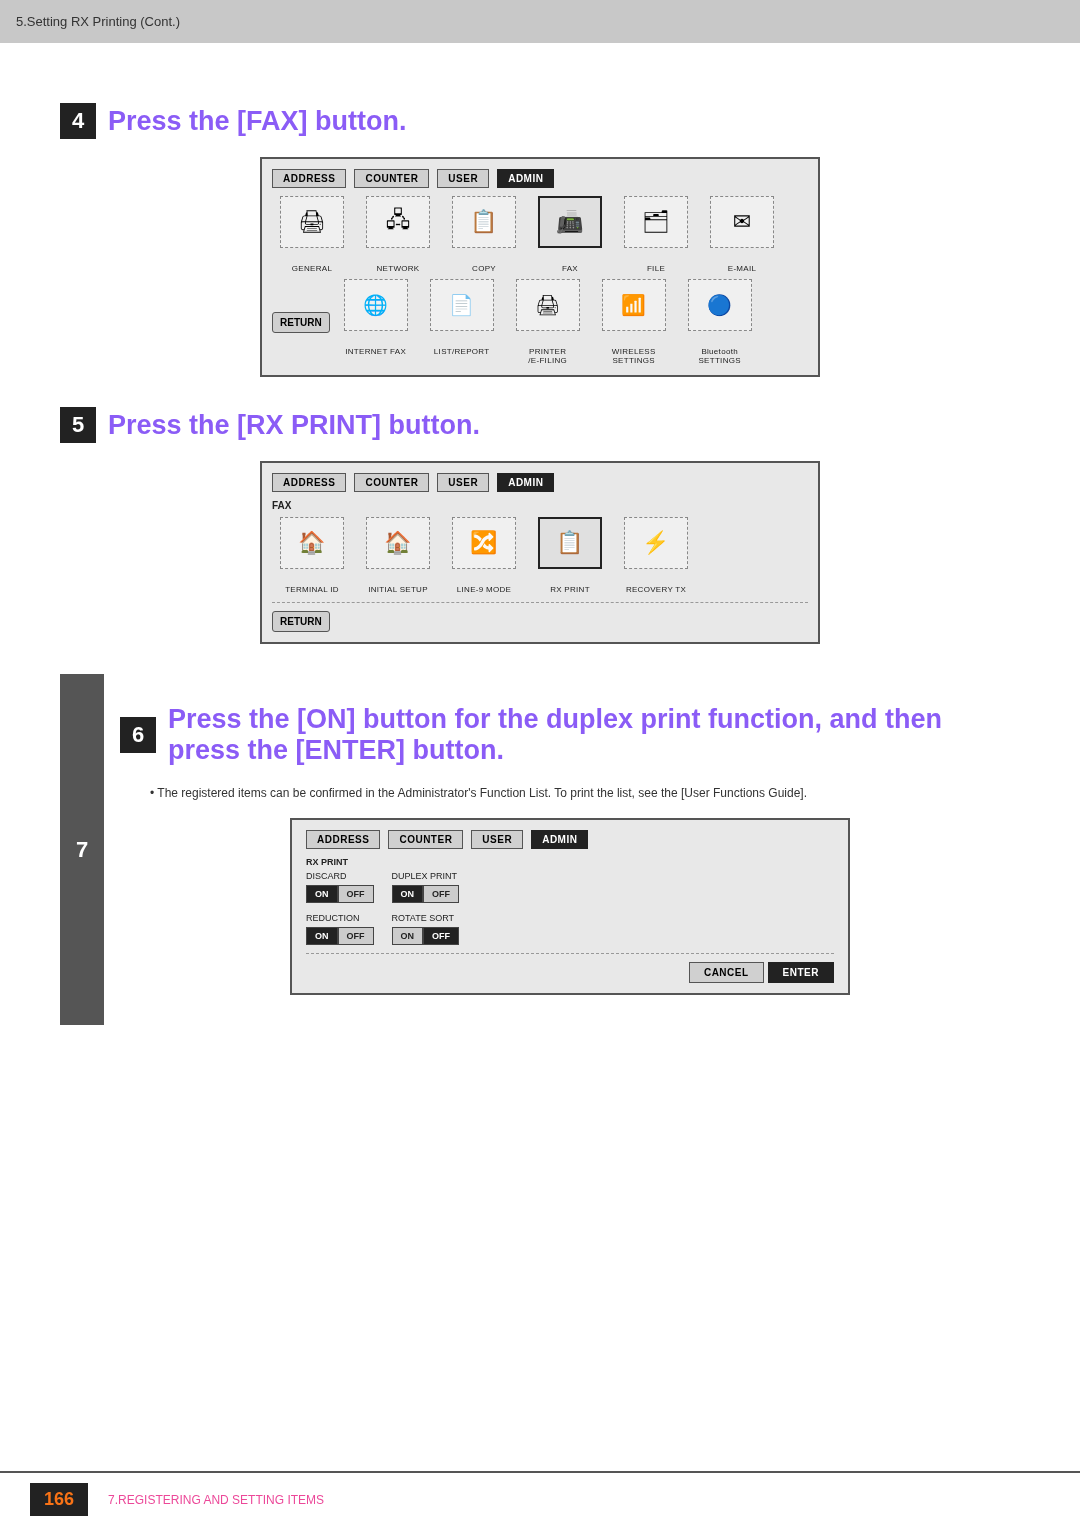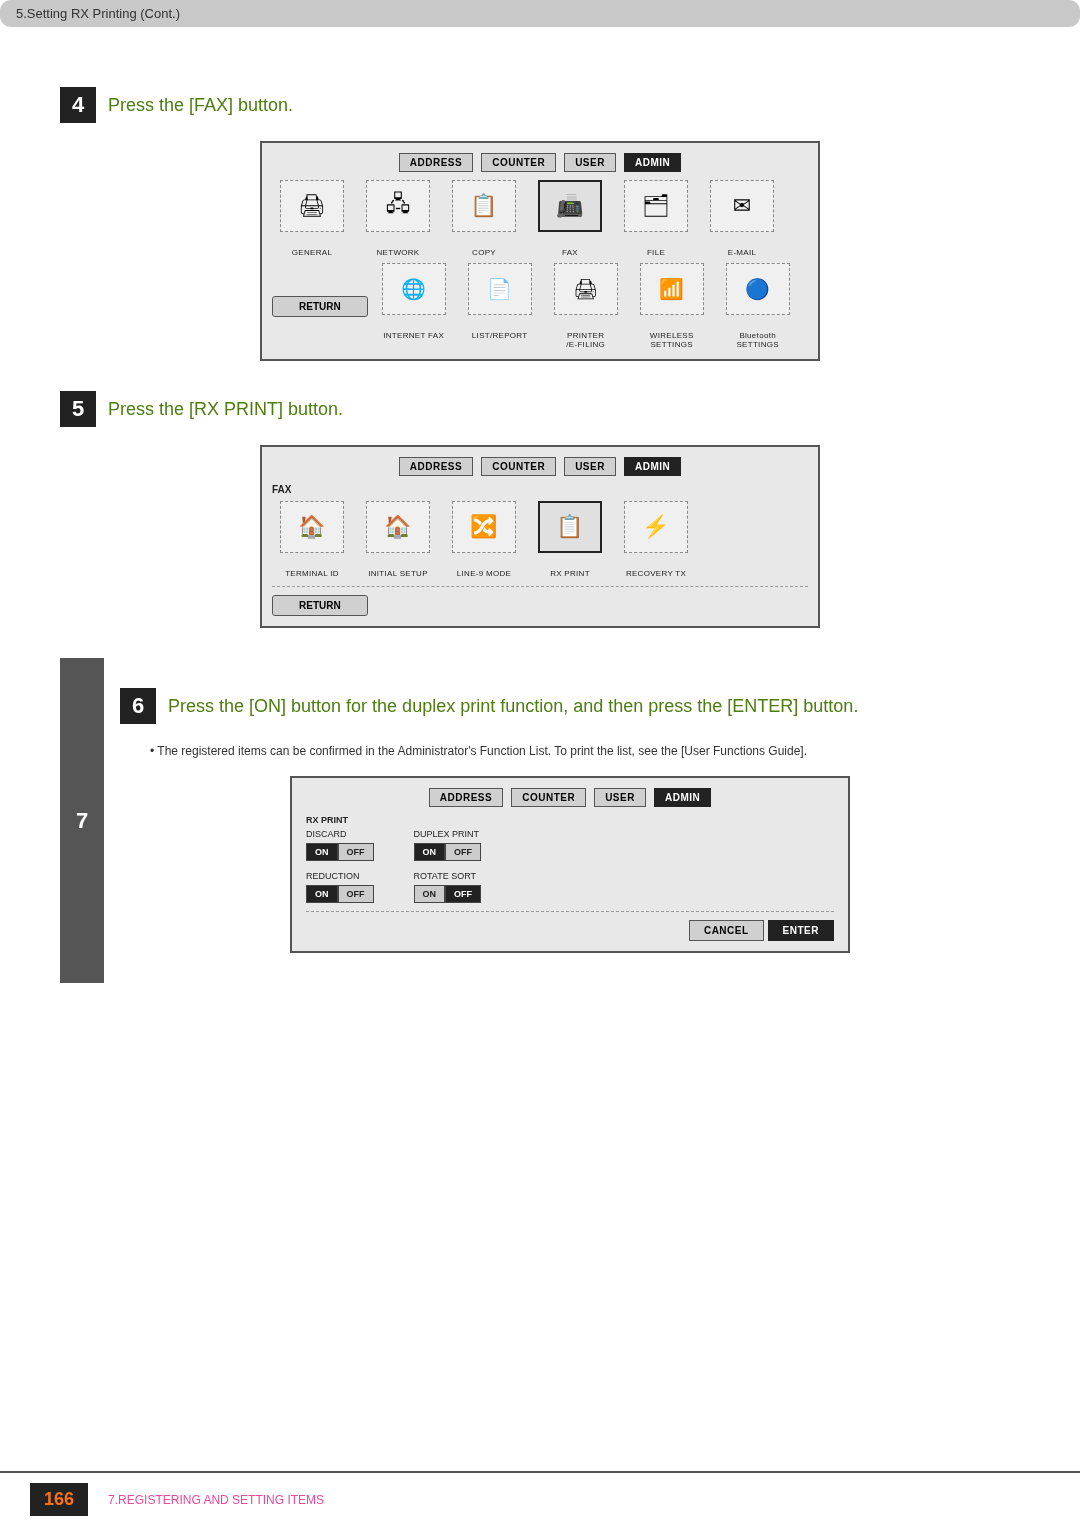--- a/index.html
+++ b/index.html
@@ -8,24 +8,23 @@
       font-family: Arial, sans-serif;
       width: 1080px;
       min-height: 1526px;
       position: relative;
       font-size: 14px;
     }
 
     
     .top-bar {
       background: #c8c8c8;
-      padding: 6px 16px;
+      padding: 14px 16px;
       font-size: 13px;
       color: #333;
-      border-radius: 11px;
     }
 
     
     .main-content {
       padding: 30px 60px 60px 60px;
     }
 
     
     .step-heading {
       display: flex;
@@ -40,41 +39,40 @@
       font-weight: bold;
       width: 36px;
       height: 36px;
       display: flex;
       align-items: center;
       justify-content: center;
       margin-right: 12px;
       flex-shrink: 0;
     }
     .step-title {
-      font-size: 18px;
-      font-weight: normal;
-      color: #4d7c0f;
+      font-size: 27px;
+      font-weight: bold;
+      color: #8b5cf6;
     }
 
     
     .device-panel {
       border: 2px solid #555;
       background: #e8e8e8;
       margin: 0 auto 30px auto;
       width: 560px;
       padding: 10px;
     }
 
     
     .tab-row {
       display: flex;
       align-items: flex-end;
       margin-bottom: 8px;
       gap: 8px;
-      justify-content: center;
     }
     .tab {
       border: 1.5px solid #555;
       background: #d0d0d0;
       font-size: 10px;
       font-weight: bold;
       padding: 3px 10px;
       letter-spacing: 0.5px;
     }
     .tab.active {
@@ -126,21 +124,21 @@
       display: flex;
       align-items: center;
       gap: 6px;
       margin-top: 6px;
     }
     .return-btn {
       border: 1.5px solid #555;
       background: #d0d0d0;
       font-size: 10px;
       font-weight: bold;
-      padding: 4px 26px;
+      padding: 4px 7px;
       border-radius: 3px;
     }
 
     
     .fax-label {
       font-size: 10px;
       font-weight: bold;
       margin-bottom: 6px;
       color: #222;
     }
@@ -269,21 +267,21 @@
       flex-shrink: 0;
       margin-right: 16px;
       align-self: stretch;
     }
     .step6-content {
       flex: 1;
     }
 
     .settings-two-col {
       display: flex;
-      gap: 40px;
+      gap: 18px;
     }
     .settings-block {
       display: flex;
       flex-direction: column;
       gap: 4px;
     }
     .label-sm {
       font-size: 9px;
       color: #222;
       font-weight: normal;

